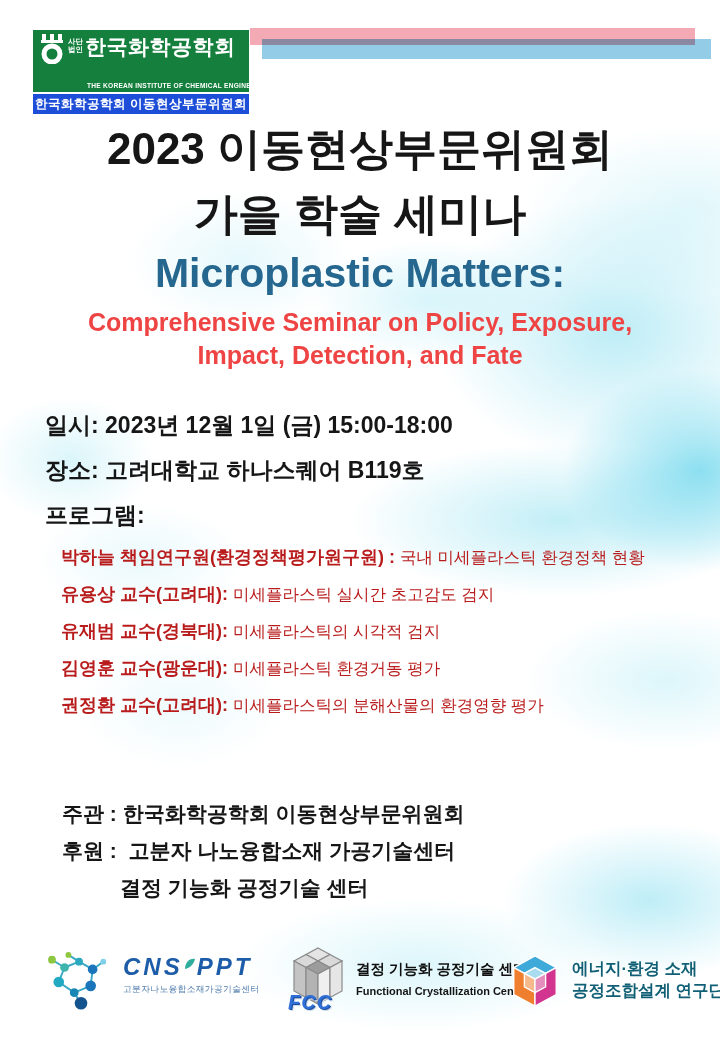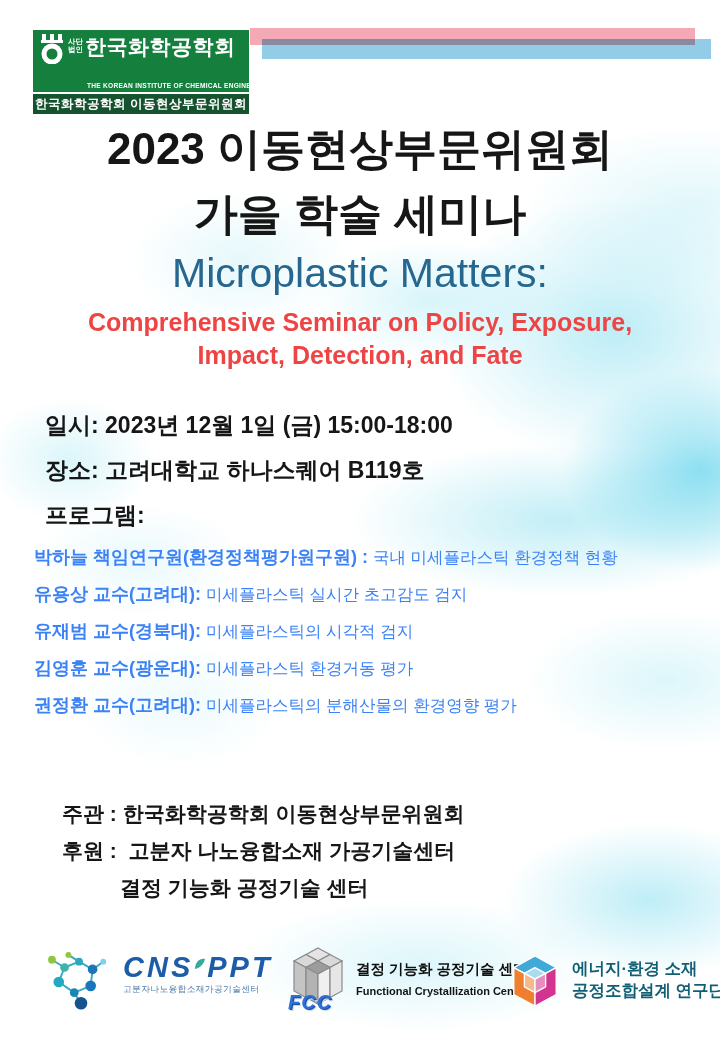--- a/index.html
+++ b/index.html
@@ -24,54 +24,54 @@
   .layer{position:absolute;z-index:2;}
 
   
   .logo-block{left:33px;top:30px;width:216px;}
   .logo-main{position:relative;height:62px;background:#15803d;}
   .logo-row{display:flex;align-items:flex-start;padding:4px 0 0 6px;}
   .emblem{width:26px;height:30px;flex:0 0 auto;}
   .assoc{display:flex;flex-direction:column;color:#fff;font-size:7.5px;line-height:8px;font-weight:700;margin:4px 2px 0 3px;letter-spacing:0;}
   .org-kr{color:#fff;font-weight:800;font-size:21px;line-height:24px;letter-spacing:0.5px;white-space:nowrap;margin-top:1px;}
   .org-en{position:absolute;left:54px;bottom:3px;color:#fff;font-weight:700;font-size:6.6px;letter-spacing:0.25px;white-space:nowrap;}
-  .logo-sub{margin-top:2px;height:20px;background:#14532d;color:#fff;font-weight:700;font-size:12.5px;line-height:20px;text-align:center;letter-spacing:0.5px;white-space:nowrap;}
+  .logo-sub{margin-top:2px;height:20px;background:#1d4ed8;color:#fff;font-weight:700;font-size:12.5px;line-height:20px;text-align:center;letter-spacing:0.5px;white-space:nowrap;}
 
   
   .stripe{position:absolute;mix-blend-mode:multiply;z-index:1;}
   .stripe-pink{left:250px;top:28px;width:445px;height:17px;background:#f3aab4;}
   .stripe-blue{left:262px;top:39px;width:449px;height:20px;background:#92cce6;}
 
   
   .title-kr{left:0;top:116px;width:720px;text-align:center;font-size:44px;line-height:65px;font-weight:800;color:#161616;letter-spacing:0;}
-  .title-en{left:0;top:248px;width:720px;text-align:center;font-size:41px;line-height:50px;font-weight:400;color:#26678f;}
+  .title-en{left:0;top:248px;width:720px;text-align:center;font-size:41px;line-height:50px;font-weight:700;color:#26678f;}
   .subtitle-en{left:0;top:306px;width:720px;text-align:center;font-size:25px;line-height:33px;font-weight:800;color:#ef4444;}
 
   
   .info{left:45px;top:412px;width:640px;color:#161616;}
   .info div{font-size:23px;line-height:26px;font-weight:800;margin-bottom:19px;white-space:pre;}
 
   
-  .program{left:34px;top:546px;width:660px;color:#3b82f6;}
+  .program{left:61px;top:546px;width:660px;color:#b91c1c;}
   .program-item{margin-bottom:14px;white-space:nowrap;}
   .speaker{font-size:18px;font-weight:800;line-height:23px;}
   .sep{font-size:18px;font-weight:800;}
   .topic{font-size:16.5px;font-weight:500;}
 
   
   .organizers{left:62px;top:802px;color:#161616;}
   .organizers div{font-size:21px;font-weight:800;line-height:24px;margin-bottom:13px;white-space:pre;}
   .organizers .indent{margin-left:58px;}
 
   
   .footer{left:0;top:944px;width:720px;height:80px;}
   .flogo{position:absolute;display:flex;align-items:flex-start;}
   .cns-group{left:45px;top:8px;}
   .cns-text{margin-left:6px;margin-top:2px;}
-  .cns-name{display:flex;align-items:flex-end;font-style:italic;font-weight:800;font-size:29px;letter-spacing:3px;color:#1c5ca8;line-height:26px;}
+  .cns-name{display:flex;align-items:flex-end;font-style:italic;font-weight:800;font-size:24px;letter-spacing:3px;color:#1c5ca8;line-height:26px;}
   .cns-leaf{margin:0 1px 10px 1px;}
   .cns-sub{font-size:8.8px;color:#4f7cab;letter-spacing:0.3px;margin-top:4px;white-space:nowrap;}
   .fcc-group{left:288px;top:2px;}
   .fcc-icon-wrap{position:relative;width:60px;height:68px;}
   .fcc-abbr{position:absolute;left:0px;bottom:0px;font-weight:800;font-style:italic;font-size:20px;color:#2f6fd6;text-shadow:1px 1px 0 #1a4fa0, 2px 2px 0 #cfd8ea;letter-spacing:1px;}
   .fcc-text{margin-left:8px;margin-top:14px;}
   .fcc-kr{font-size:14.5px;font-weight:800;color:#101010;white-space:nowrap;}
   .fcc-en{font-size:11px;font-weight:600;color:#141414;margin-top:6px;white-space:nowrap;}
   .energy-group{left:508px;top:8px;}
   .energy-text{margin-left:10px;margin-top:5px;font-size:16.5px;font-weight:800;line-height:22px;color:#115f75;white-space:nowrap;}

